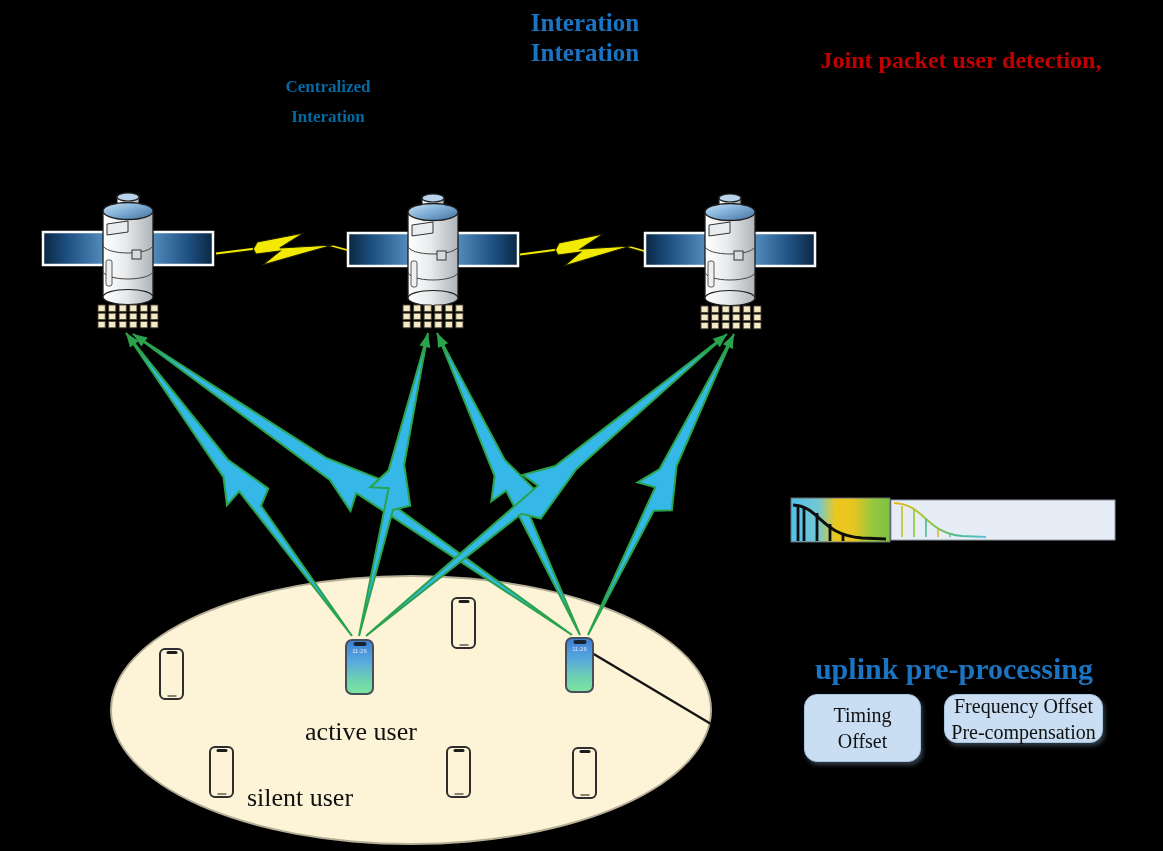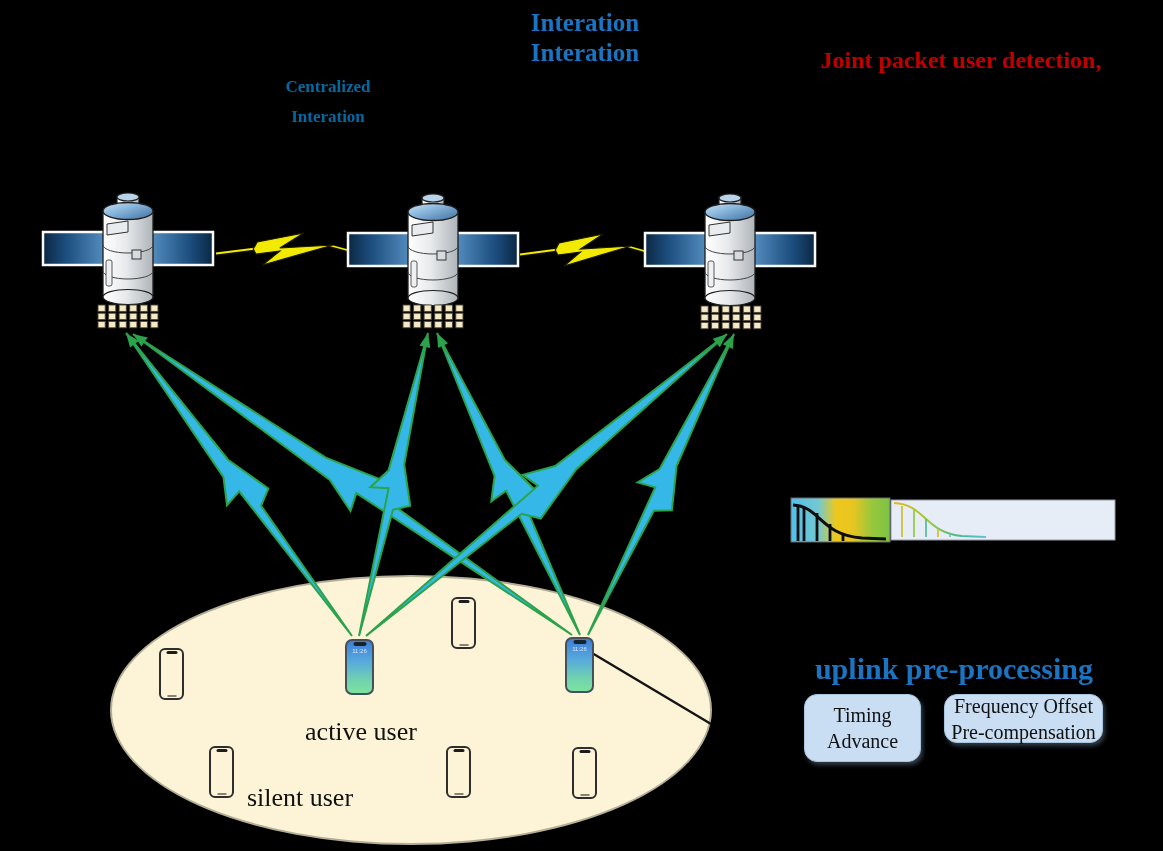--- a/index.html
+++ b/index.html
@@ -224,21 +224,21 @@
     <path d="M124 13 L124 40" stroke="#8fc438" stroke-width="1.6"></path>
     <path d="M136 22 L136 40" stroke="#4ab890" stroke-width="1.6"></path>
     <path d="M148 32 L148 40" stroke="#d8b91e" stroke-width="1.6"></path>
     <path d="M160 37 L160 40" stroke="#6cc3b0" stroke-width="1.6"></path>
   </svg>
 
   <div class="sec-title" id="t-uplink">uplink pre-processing</div>
 
   <div class="procbox" id="box-timing">
     <div>Timing</div>
-    <div>Advance</div>
+    <div>Offset</div>
   </div>
   <div class="procbox" id="box-freq">
     <div>Frequency Offset</div>
     <div>Pre-compensation</div>
   </div>
 
   <div class="caption" id="cap-active">active user</div>
   <div class="caption" id="cap-silent">silent user</div>
 
 <div class="phone-silent" style="left: 159px; top: 648px;"></div>

